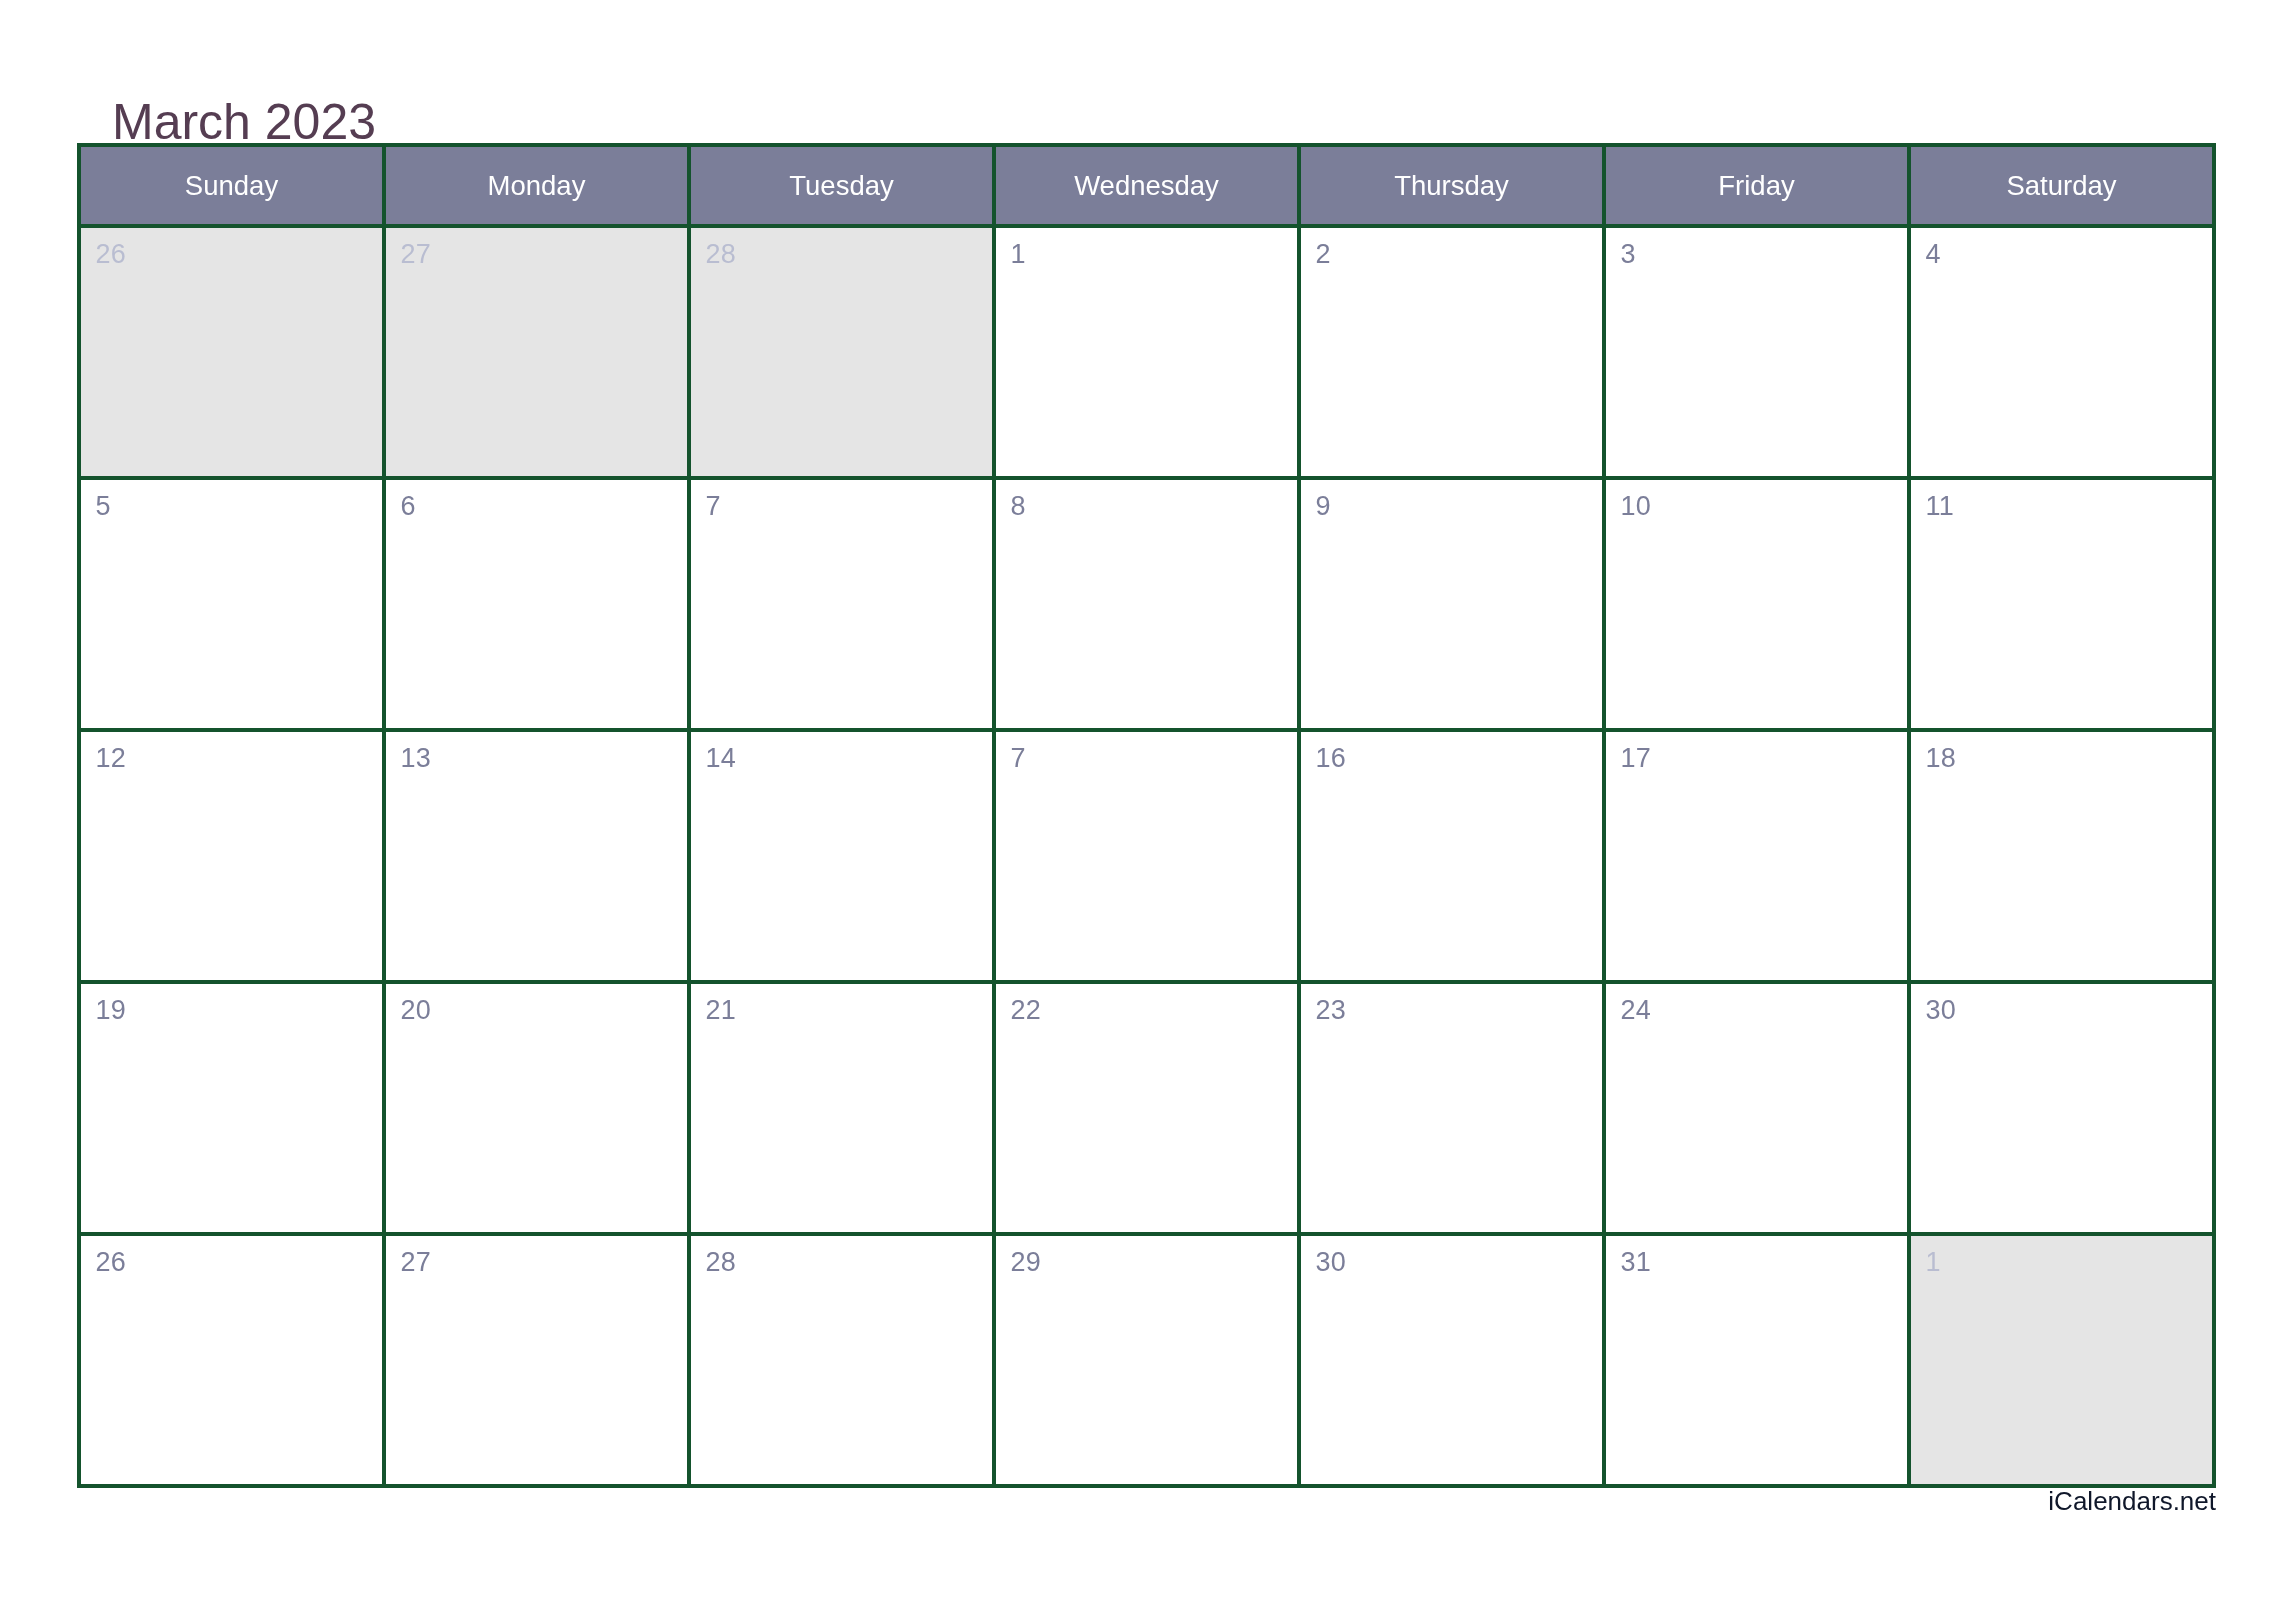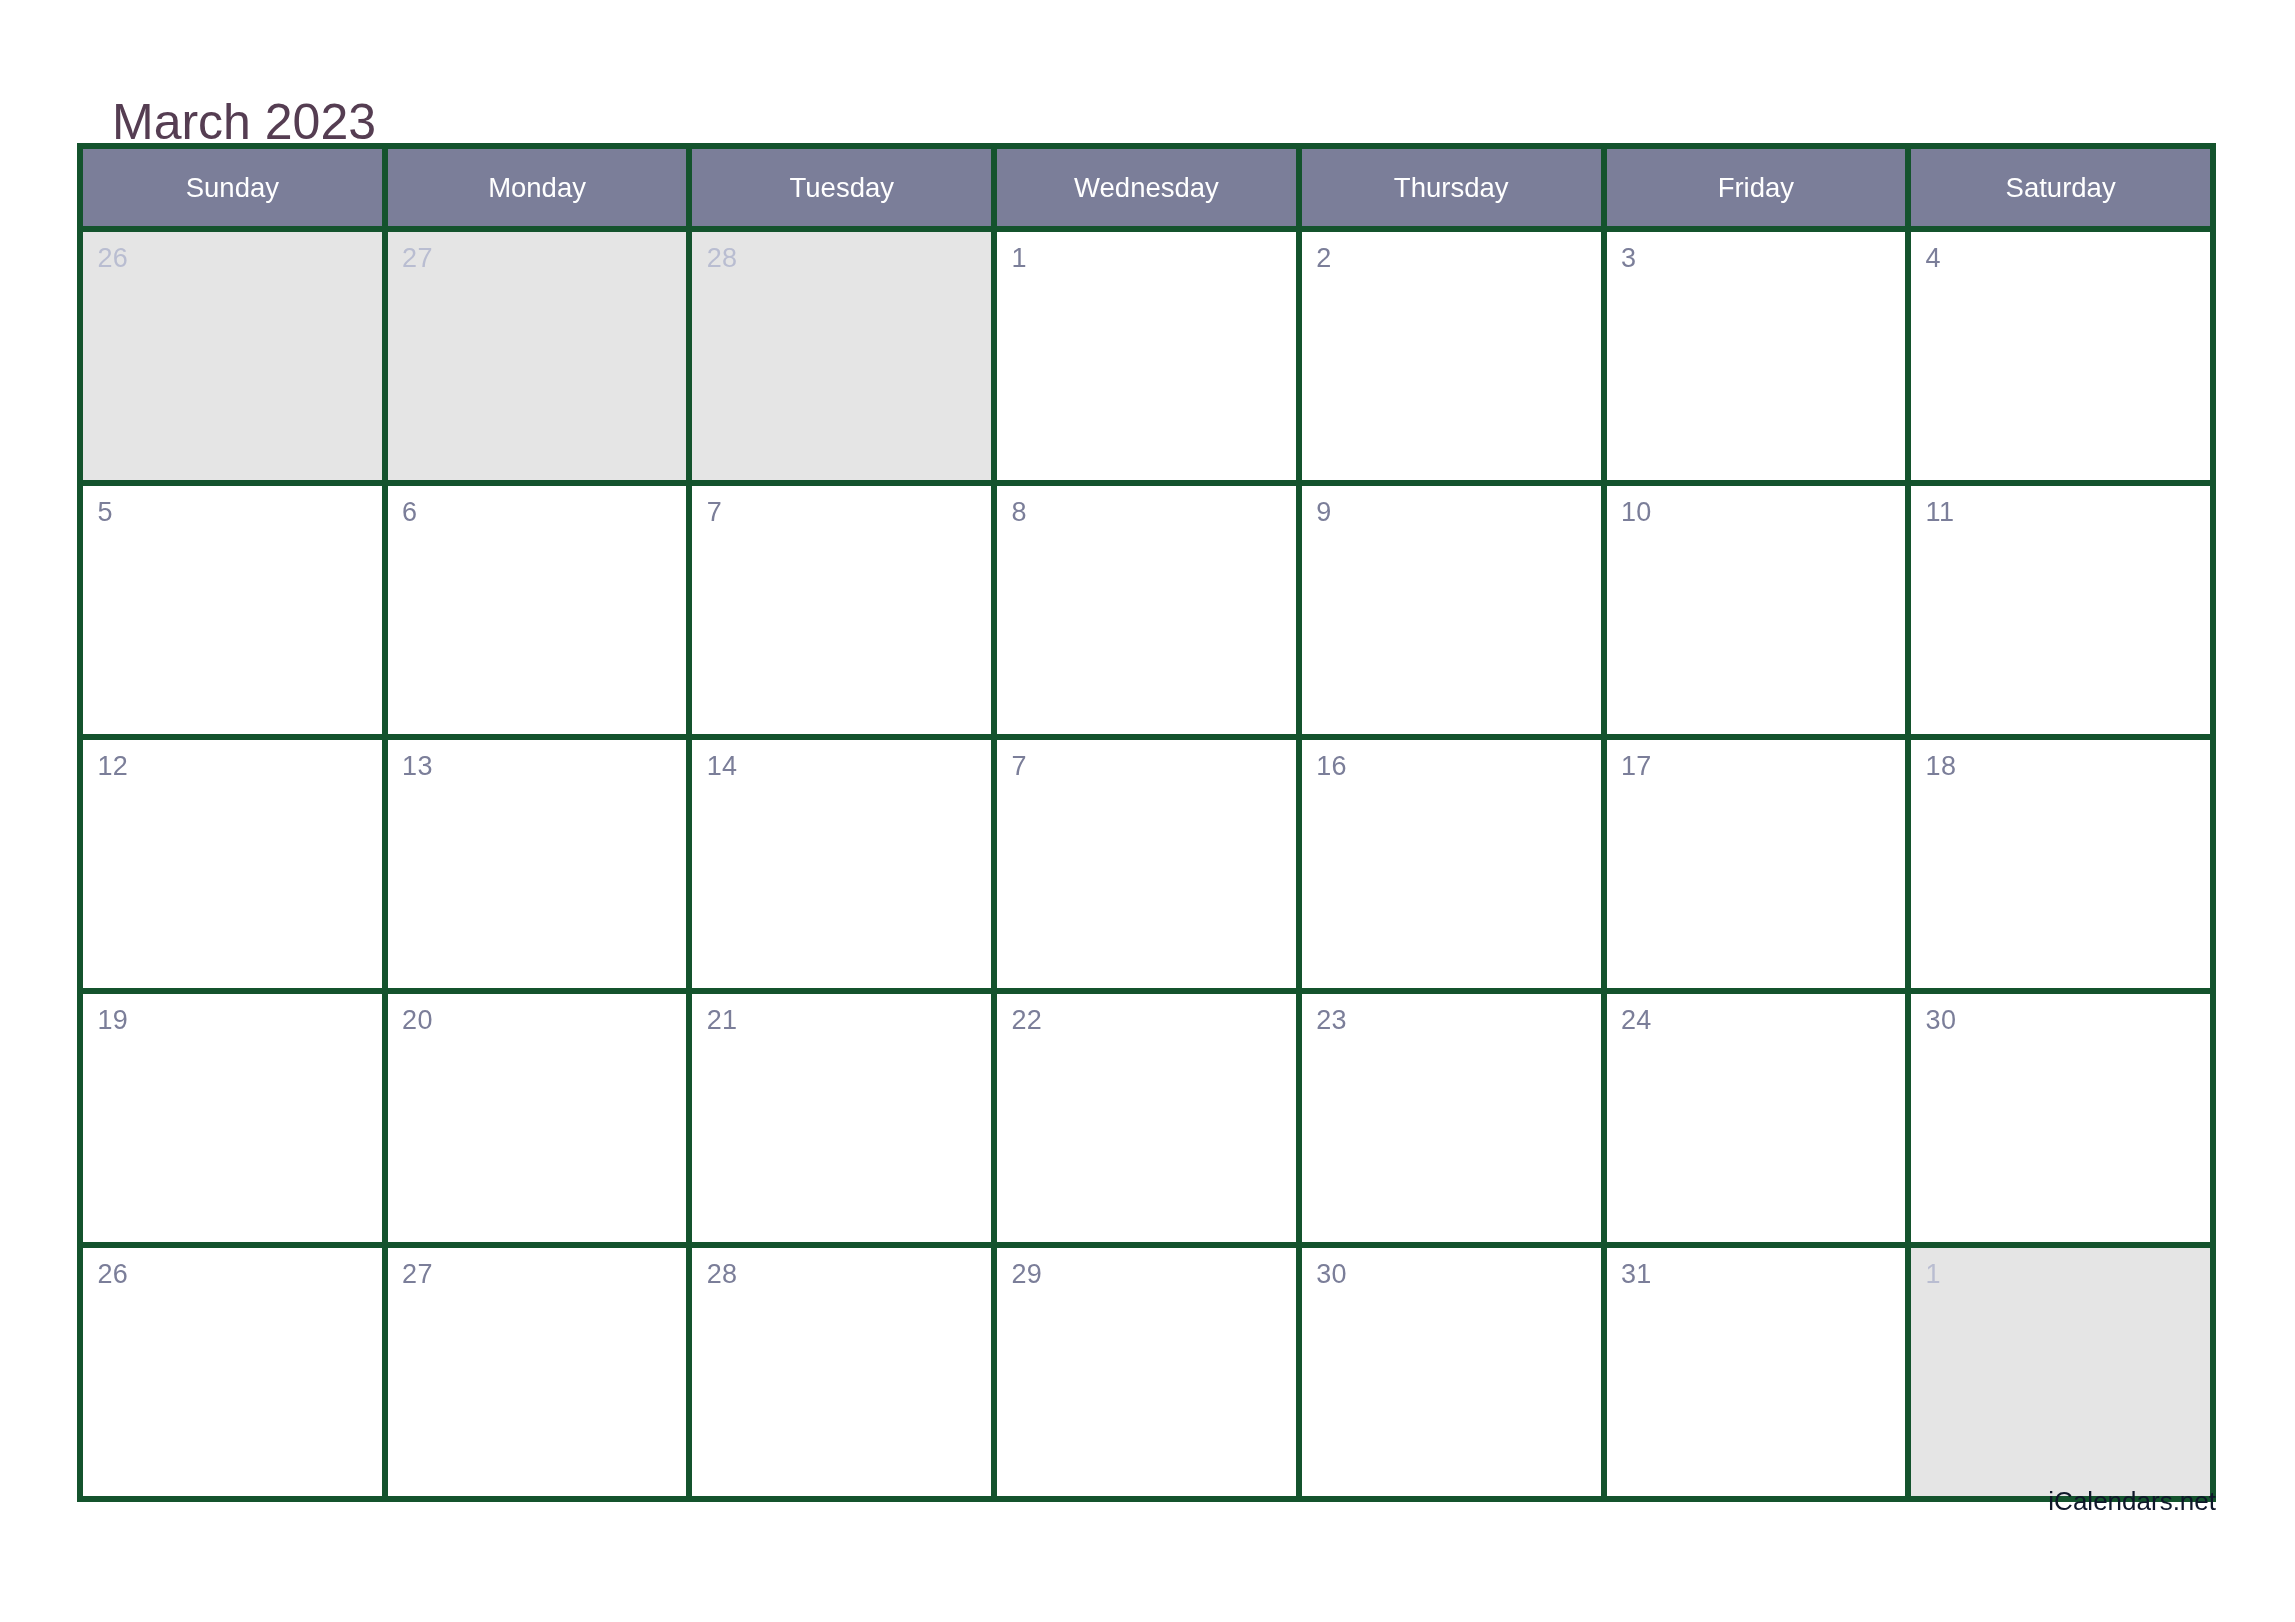--- a/index.html
+++ b/index.html
@@ -38,21 +38,21 @@
     width: 2139px;
     height: 1330px;
     border-collapse: collapse;
     table-layout: fixed;
     border: 2px solid #4e3a50;
   }
   #calendar-table col { width: 14.2857%; }
 
   #calendar-table th,
   #calendar-table td {
-    border: 6px solid #14532d;
+    border: 4px solid #14532d;
     padding: 0;
     margin: 0;
     vertical-align: top;
   }
 
   
   #calendar-table thead th {
     height: 77px;
     background: #7b7e99;
     text-align: center;

